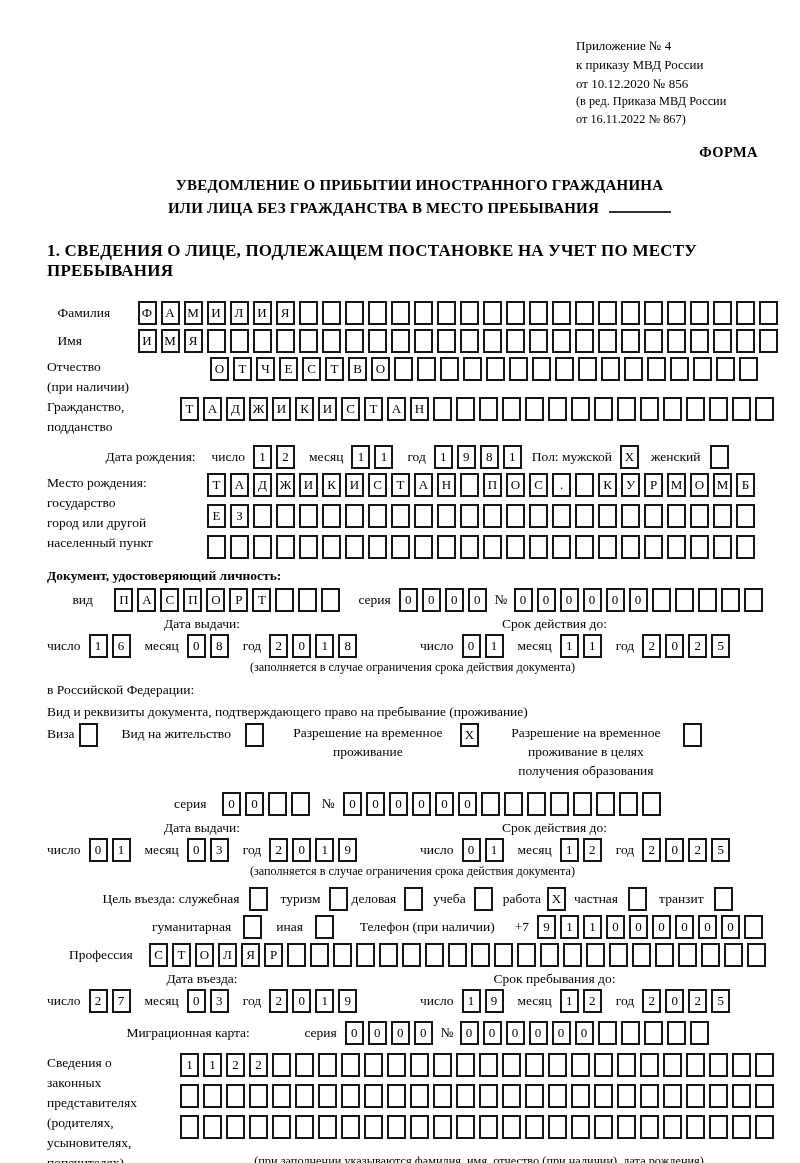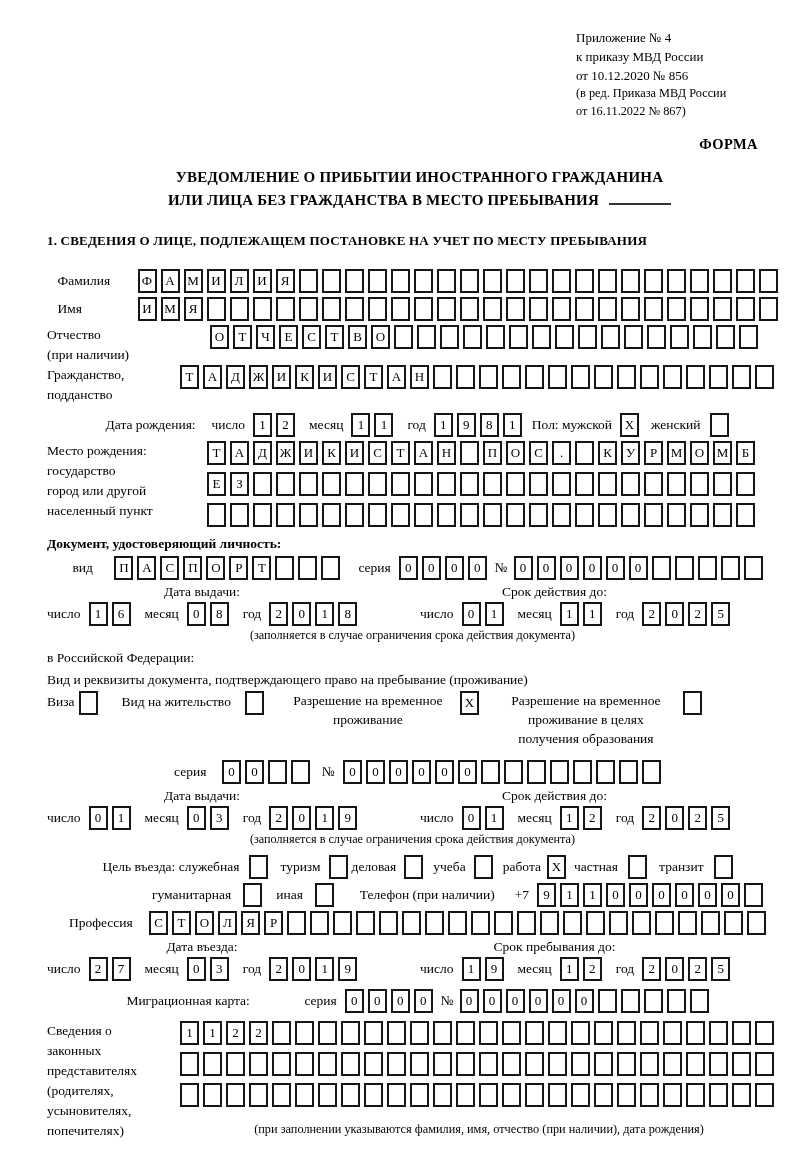--- a/index.html
+++ b/index.html
@@ -1,29 +1,29 @@
 <!DOCTYPE html>
 <html><head>
 <meta charset="utf-8">
 <style>
   html,body{margin:0;padding:0;background:#fff;}
   .page{
     position:relative; width:800px; height:1163px; overflow:hidden;
-    box-sizing:border-box; padding:28px 8px 0 47px;
+    box-sizing:border-box; padding:36px 8px 0 47px;
     background:#fff; color:#000;
     font-family:"Liberation Serif","DejaVu Serif",serif;
     font-size:13.5px;
   }
   .appendix{ margin-left:auto; width:192px; margin-right:24px; font-size:13px; line-height:19px;}
   .appendix .small{ font-size:12.3px; line-height:17.5px;}
   .appendix .small:first-of-type{ margin-top:4px;}
   .form-label{ text-align:right; margin:16px 34px 0 0; font-weight:bold; font-size:14.5px; letter-spacing:.4px;}
   .title{ margin-top:13px; text-align:center; font-weight:bold; font-size:15px; line-height:23px; letter-spacing:.2px;}
   .title .blank{ display:inline-block; width:62px; border-bottom:2.5px solid #333; height:14px; margin-left:10px;}
-  .section-title{ margin-top:21px; font-weight:bold; font-size:13px; letter-spacing:.2px;}
+  .section-title{ margin-top:21px; font-weight:bold; font-size:17px; letter-spacing:.2px;}
 
   .cell{
     display:inline-flex; align-items:center; justify-content:center;
     width:15px; height:20px; border:2px solid #161616; margin-right:4px;
     font-size:13px; flex:none; background:#fff;
   }
   .boxes{ display:inline-flex; flex-wrap:nowrap;}
   .row{ display:flex; align-items:center;justify-content:center;}
   .row-top{ display:flex; align-items:flex-start;}
   .lbl{ font-size:13.5px; white-space:nowrap;}

